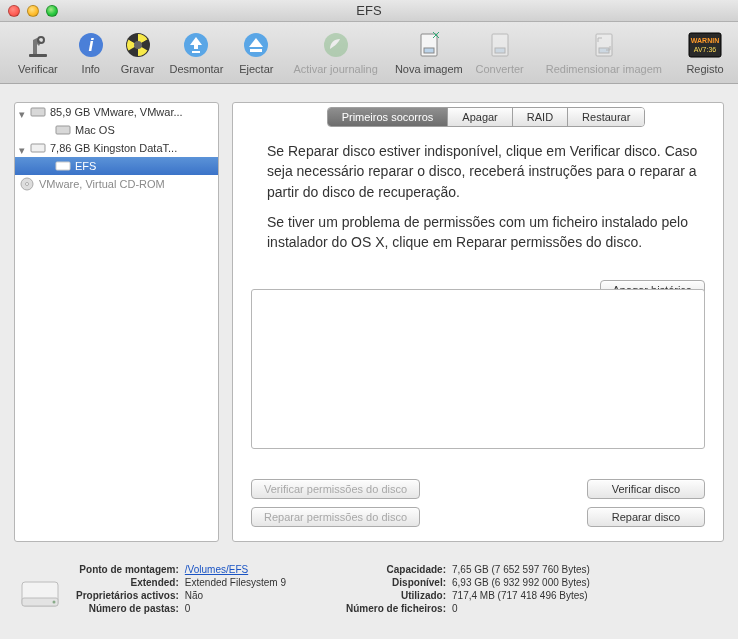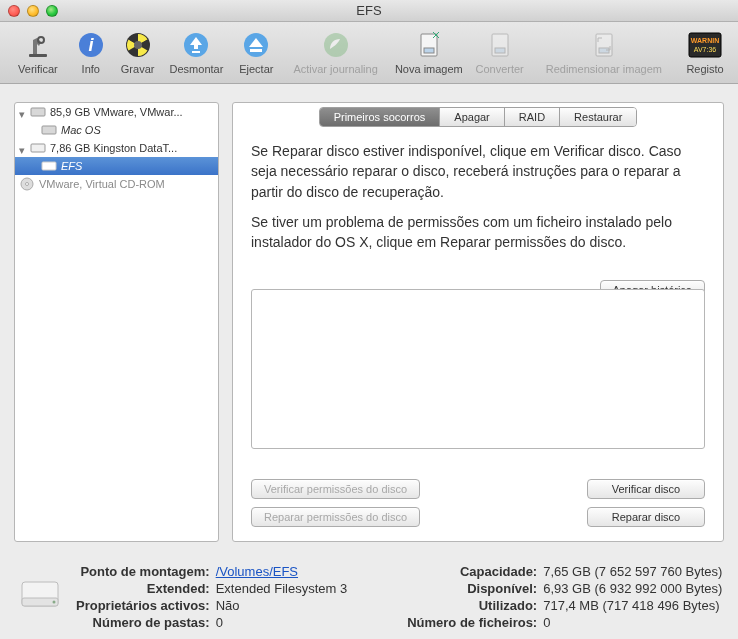--- a/index.html
+++ b/index.html
@@ -20,28 +20,28 @@
   .tool .iconwrap { height: 34px; display:flex; align-items:center; justify-content:center; }
   .tool .lbl { font-size: 11px; color: #4a4a4a; margin-top: 1px; text-align: left; white-space: nowrap; }
   .tool.disabled .lbl { color: #a0a0a0; }
   .tool.disabled svg { opacity: 0.45; }
   .spacer { flex: 1; }
 
   .content { position: absolute; top: 84px; left: 0; right: 0; bottom: 0; }
 
   .sidebar { position: absolute; left: 14px; top: 18px; width: 205px; height: 440px; background: #fff; border: 1px solid #b6b6b6; border-radius: 3px; overflow: hidden; }
   .tree-row { height: 18px; display: flex; align-items: center; padding-left: 4px; font-size: 11px; white-space: nowrap; overflow: hidden; text-overflow: ellipsis; }
-  .tree-row.child { padding-left: 26px; font-style: italic; }
+  .tree-row.child { padding-left: 40px; }
   .tree-row.selected { background: linear-gradient(#5b93d8,#3b73c8); color: #fff; }
   .tri { display:inline-block; width:9px; height:9px; margin-right:2px; color:#7a7a7a; }
   .diskico { width: 16px; height: 12px; margin-right: 4px; display:inline-flex; align-items:center; justify-content:center; }
   .tree-row .txt { overflow:hidden; text-overflow: ellipsis; }
   .tree-row.dim { color: #8a8a8a; }
 
-  .main { position: absolute; left: 232px; top: 18px; right: 14px; height: 440px; background: #fff; border: 1px solid #b6b6b6; border-radius: 3px; }
+  .main { position: absolute; left: 232px; top: 18px; right: 14px; height: 440px; background: #fff; border: 1px solid #b6b6b6; border-radius: 3px; padding-left: 16px; }
   .tabbar { display: flex; justify-content: center; margin-top: 4px; }
   .seg { display: flex; border: 1px solid #a0a0a0; border-radius: 4px; overflow: hidden; height: 20px; box-shadow: 0 1px 0 rgba(255,255,255,0.6); }
   .seg button { border: none; background: linear-gradient(#fdfdfd,#e3e3e3); padding: 0 14px; font-size: 11px; color: #333; border-left: 1px solid #a0a0a0; cursor:default; }
   .seg button:first-child { border-left: none; }
   .seg button.active { background: linear-gradient(#8f8f8f,#6d6d6d); color: #fff; }
 
   .desc { padding: 14px 18px 0 18px; font-size: 14px; line-height: 1.45; color: #333; }
   .desc p { margin-bottom: 10px; }
 
   .detailsrow { position: absolute; left: 18px; right: 18px; top: 162px; display: flex; align-items: center; justify-content: space-between; }
@@ -52,21 +52,21 @@
 
   .logbox { position:absolute; left:18px; right:18px; top:186px; height:160px; background:#fff; border:1px solid #b6b6b6; border-radius:3px; }
 
   .footer-btns { position:absolute; left:18px; right:18px; bottom: 14px; }
   .btnrow { display:flex; justify-content:space-between; margin-top:8px;align-items:flex-end; }
   .btnrow .btn { min-width: 168px; text-align:center; }
   .btnrow .btn.sm { min-width: 118px; }
 
   .infogrid { position:absolute; left: 14px; right: 14px; bottom: 12px; top: 470px; display:flex; align-items:flex-start; padding-top:10px; }
   .bigdisk { width: 52px; height: 52px; margin-right: 10px; margin-top: 4px; display:flex; align-items:center; justify-content:center; }
-  .kv { display:grid; grid-template-columns: auto auto; column-gap:6px; row-gap:2px; font-size:13px; }
+  .kv { display:grid; grid-template-columns: auto auto; column-gap:6px; row-gap:2px; font-size:10px; }
   .kv .k { text-align:right; font-weight:bold; color:#333; }
   .kv .v { text-align:left; color:#333; }
   .kv .v a { color:#1a54c4; text-decoration:underline; }
   .col2 { margin-left: 60px; }
 </style>
 </head>
 <body>
 
 <div class="titlebar">
   <div class="traffic">
@@ -276,21 +276,21 @@
       <svg width="48" height="48" viewBox="0 0 48 48">
           <rect x="6" y="12" width="36" height="24" rx="3" fill="#f3f3f3" stroke="#bcbcbc"></rect>
           <rect x="6" y="28" width="36" height="8" rx="2" fill="#e3e3e3" stroke="#bcbcbc"></rect>
           <circle cx="38" cy="32" r="1.5" fill="#8a8"></circle>
         </svg>
     </div>
     <div class="kv">
       <div class="k">Ponto de montagem:</div>
       <div class="v"><a href="#">/Volumes/EFS</a></div>
       <div class="k">Extended:</div>
-      <div class="v">Extended Filesystem 3</div>
+      <div class="v">Extended Filesystem 9</div>
       <div class="k">Proprietários activos:</div>
       <div class="v">Não</div>
       <div class="k">Número de pastas:</div>
       <div class="v">0</div>
     </div>
     <div class="kv col2">
       <div class="k">Capacidade:</div>
       <div class="v">7,65 GB (7 652 597 760 Bytes)</div>
       <div class="k">Disponível:</div>
       <div class="v">6,93 GB (6 932 992 000 Bytes)</div>

